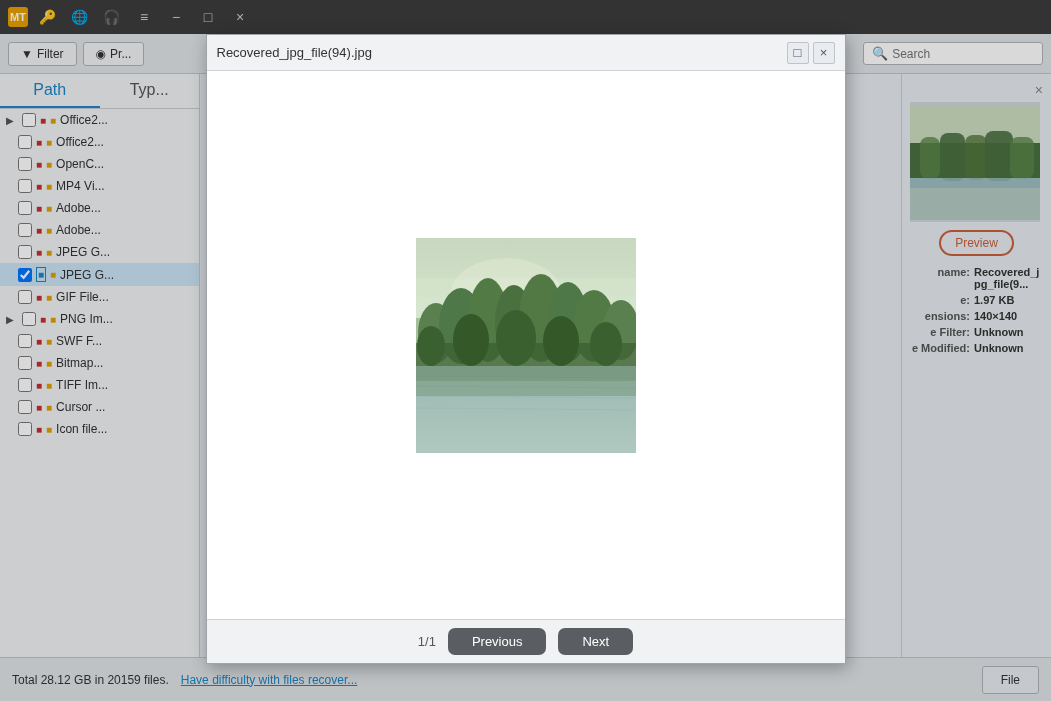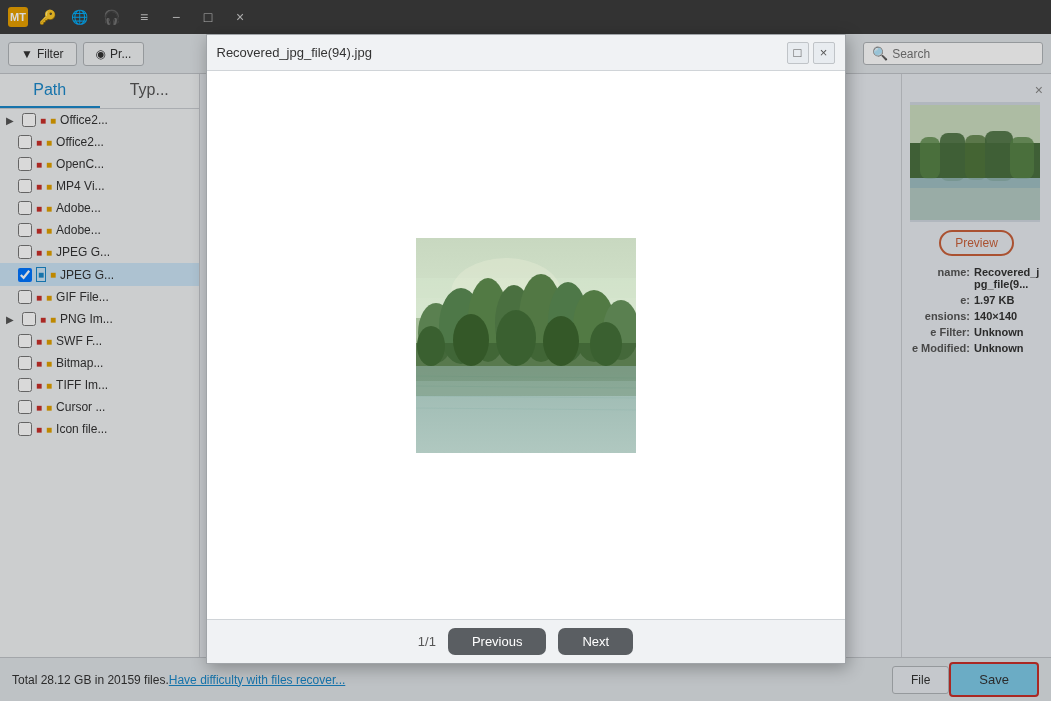--- a/index.html
+++ b/index.html
@@ -239,21 +239,21 @@
     }
 
     
     .status-bar {
       height: 44px;
       background: #e0e4e8;
       border-top: 1px solid #c0c4c8;
       display: flex;
       align-items: center;
       padding: 0 12px;
-      gap: 0;
+      gap: 12px;
       flex-shrink: 0;
     }
     .status-text { font-size: 12px; color: #333; }
     .status-link { font-size: 12px; color: #1a88c9; cursor: pointer; text-decoration: underline; }
     .status-spacer { flex: 1; }
     .home-btn {
       padding: 6px 18px;
       background: #e8ecf0;
       border: 1px solid #b0b4b8;
       border-radius: 3px;
@@ -573,21 +573,20 @@
       </div>
     </div>
 
   </div>
 
   <div class="status-bar">
     <span class="status-text">Total 28.12 GB in 20159 files.</span>
     <span class="status-link">Have difficulty with files recover...</span>
     <div class="status-spacer"></div>
     <button class="home-btn">File</button>
-    <button class="save-btn">Save</button>
   </div>
 
   <div class="modal-overlay">
     <div class="modal">
 
       <div class="modal-title-bar">
         <span class="modal-title">Recovered_jpg_file(94).jpg</span>
         <div class="modal-controls">
           <div class="modal-btn">□</div>
           <div class="modal-btn">×</div>

